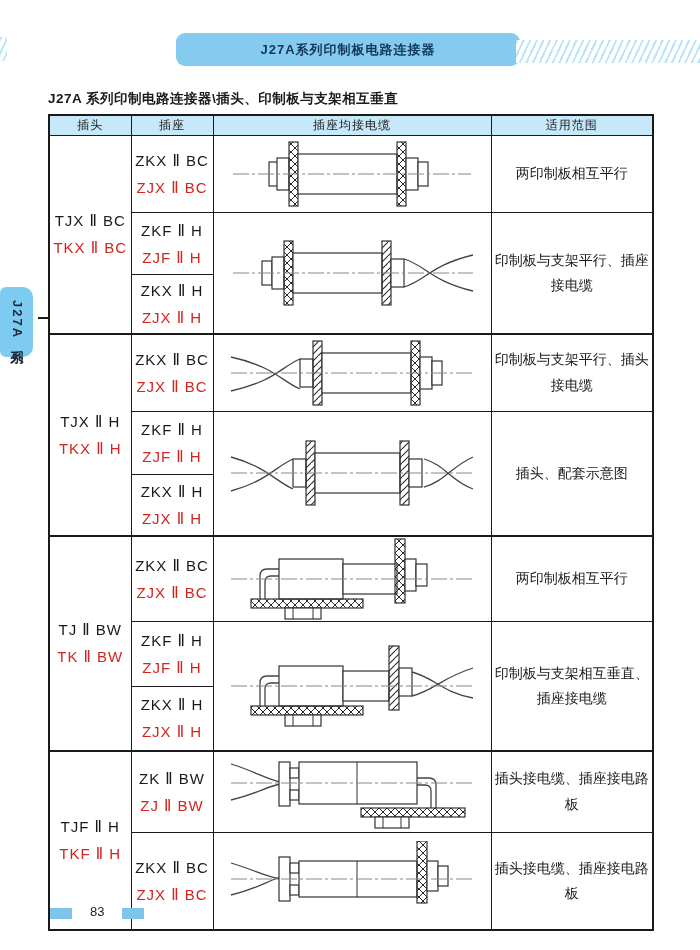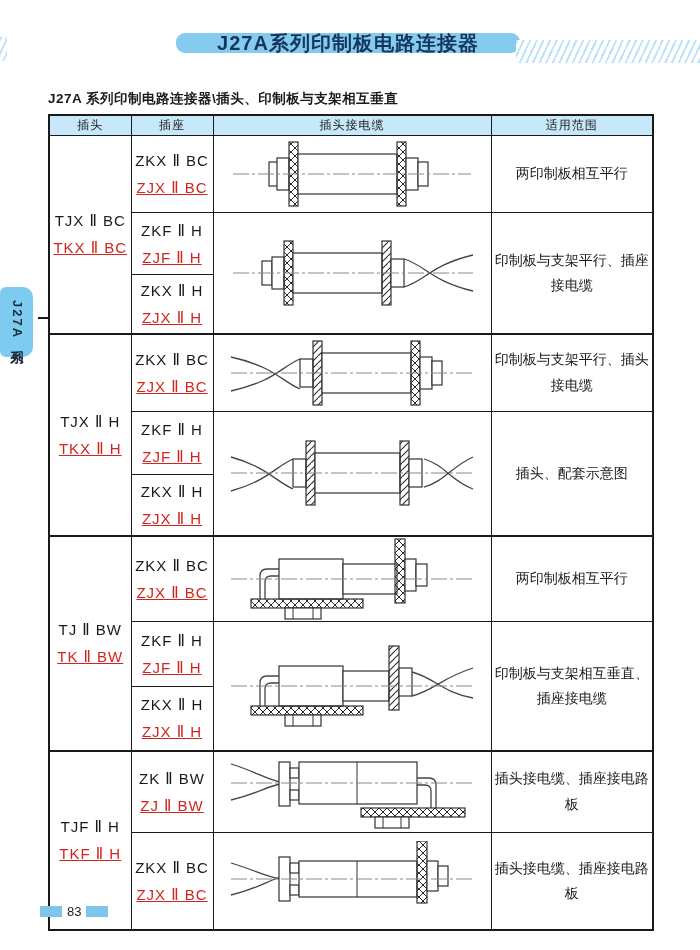--- a/index.html
+++ b/index.html
@@ -3,24 +3,24 @@
 <meta charset="utf-8">
 <style>
   html,body{margin:0;padding:0;}
   body{
     width:700px;height:950px;position:relative;background:#ffffff;
     font-family:"Liberation Sans","DejaVu Sans",sans-serif;color:#1a1a1a;
     overflow:hidden;
   }
   
   .banner{
-    position:absolute;left:176px;top:33px;width:344px;height:20px;
+    position:absolute;left:176px;top:33px;width:344px;height:33px;
     background:#85CBF0;border-radius:9px;
     display:flex;align-items:center;justify-content:center;
-    font-size:20px;font-weight:bold;color:#14365C;letter-spacing:1px;
+    font-size:13px;font-weight:bold;color:#14365C;letter-spacing:1px;
   }
   .stripe-band{
     position:absolute;top:40px;left:516px;width:184px;height:23px;
     background:repeating-linear-gradient(115deg,#BFE4F8 0 2px,#ffffff 2px 6px);
   }
   .stripe-left{
     position:absolute;top:37px;left:0;width:7px;height:24px;
     background:repeating-linear-gradient(115deg,#BFE4F8 0 2px,#ffffff 2px 6px);
   }
   .section-title{
@@ -50,32 +50,32 @@
   .main th,.main td{
     border:1px solid #1a1a1a;padding:0;text-align:center;vertical-align:middle;
     overflow:hidden;
     margin-left:28px;
   }
   .main thead th{
     background:#C7E8F8;font-size:12px;font-weight:normal;height:19px;letter-spacing:1px;
   }
   tr.gstart td{border-top-width:2px;}
   .model{font-size:15px;letter-spacing:1px;line-height:1.8;white-space:nowrap;}
-  .model .red{color:#D2251E;text-decoration:underline;}
+  .model .red{color:#D2251E;}
   .range{font-size:14px;line-height:1.8;padding:0 9px;}
   .diagcell svg{display:block;margin:0 auto;}
   
   .part{fill:#ffffff;stroke:#333;stroke-width:1.2;}
   .board{fill:url(#xh);stroke:#333;stroke-width:1.2;}
   .brk{fill:url(#dh);stroke:#333;stroke-width:1.2;}
   .wire{fill:none;stroke:#444;stroke-width:1.3;}
   .thin{stroke:#333;stroke-width:1;}
   .cl{stroke:#888;stroke-width:1;stroke-dasharray:16 3 3 3;}
   
-  .footer{position:absolute;left:40px;top:904px;display:flex;align-items:center;gap:5px;}
+  .footer{position:absolute;left:50px;top:904px;display:flex;align-items:flex-end;gap:18px;}
   .footer .sq{width:22px;height:11px;background:#7EC5EC;}
   .footer .pn{font-size:13px;color:#222;}
 </style>
 </head>
 <body>
 
 <svg width="0" height="0" style="position:absolute" aria-hidden="true">
   <defs>
     <pattern id="xh" width="8" height="8" patternUnits="userSpaceOnUse">
       <path d="M0 0 L8 8 M8 0 L0 8" stroke="#2a2a2a" stroke-width="1" fill="none"></path>
@@ -103,21 +103,21 @@
   <colgroup>
       <col class="c1">
       <col class="c2">
       <col class="c3">
       <col class="c4">
     </colgroup>
   <thead>
     <tr>
       <th>插头</th>
       <th>插座</th>
-      <th>插头接电缆</th>
+      <th>插座均接电缆</th>
       <th>适用范围</th>
     </tr>
   </thead>
   <tbody>
 
   <tr style="height:64px">
     <td rowspan="3" class="model">
       <div>TJX Ⅱ BC</div>
       <div class="red">TKX Ⅱ BC</div>
     </td>

